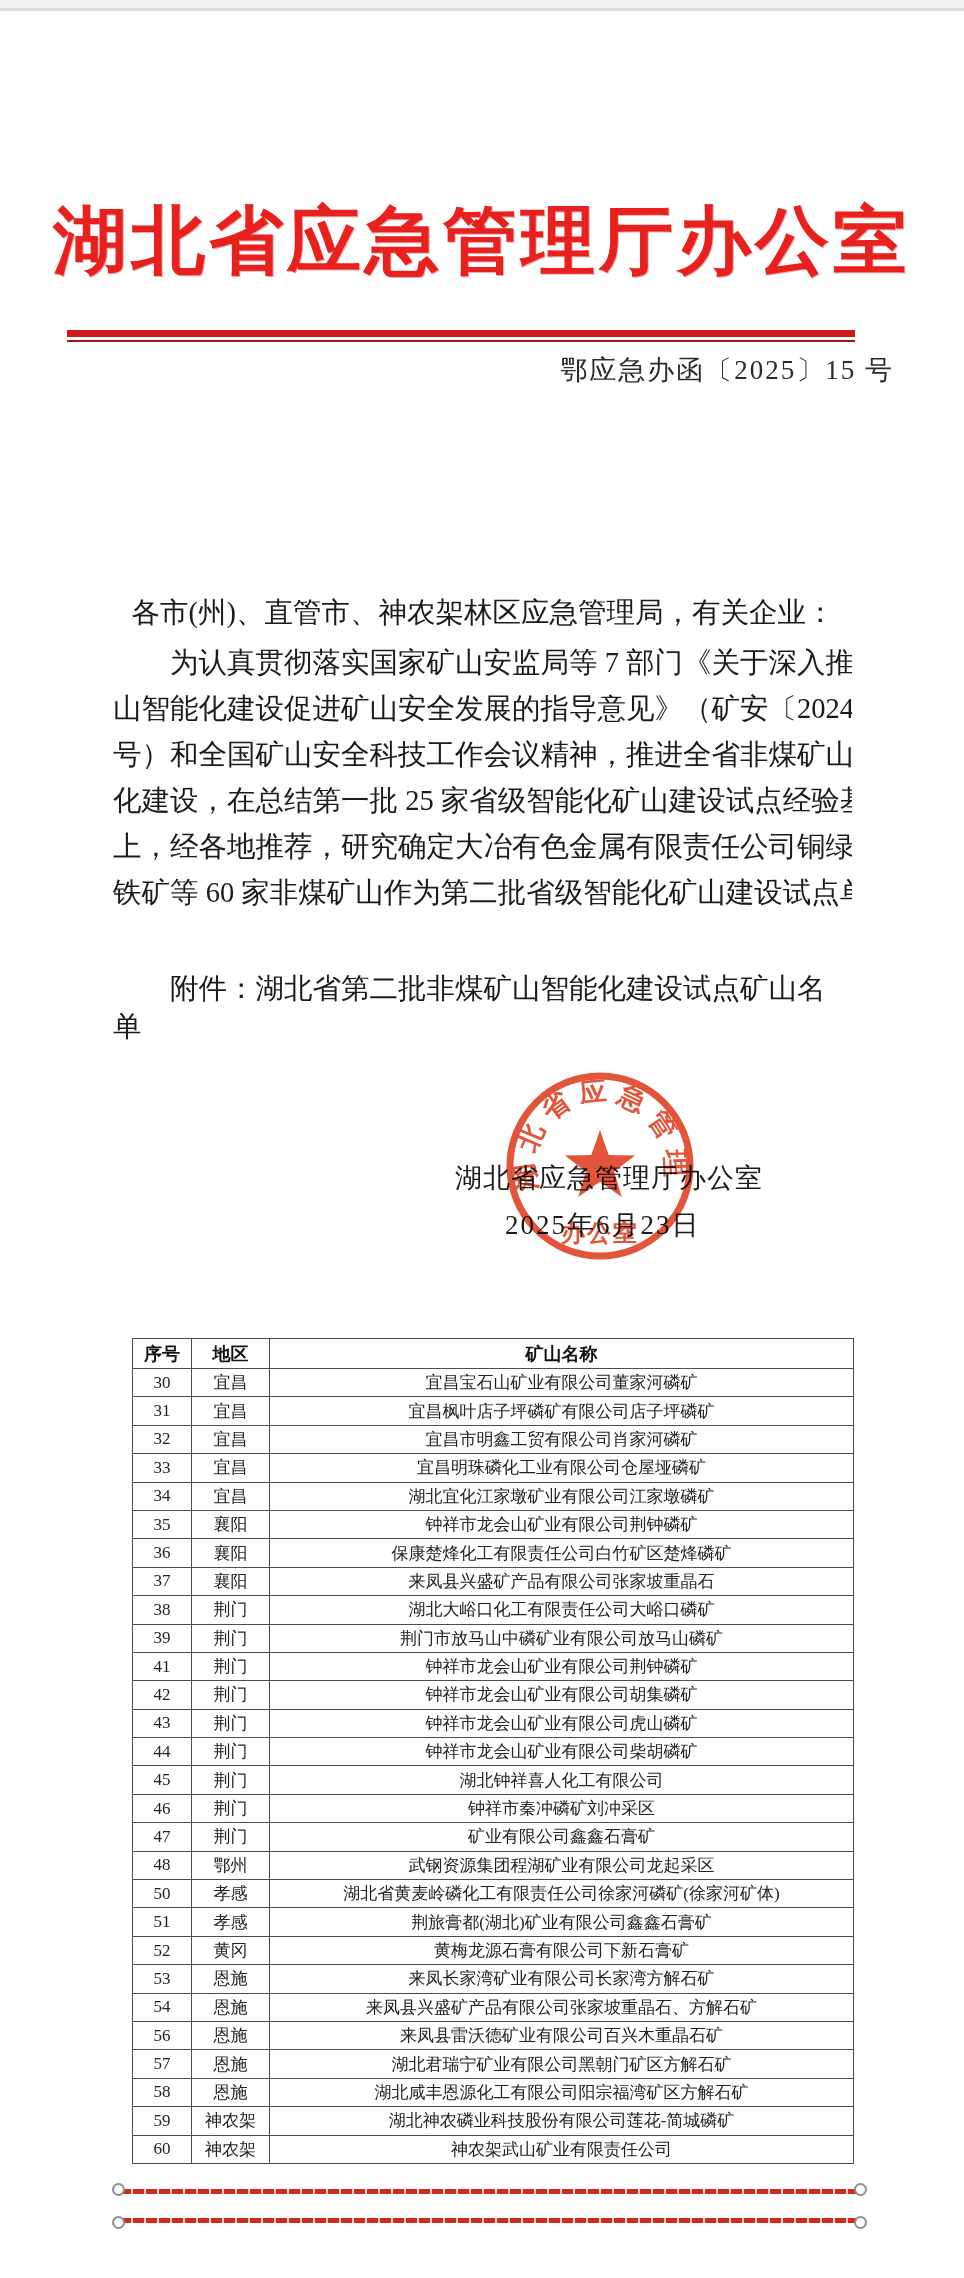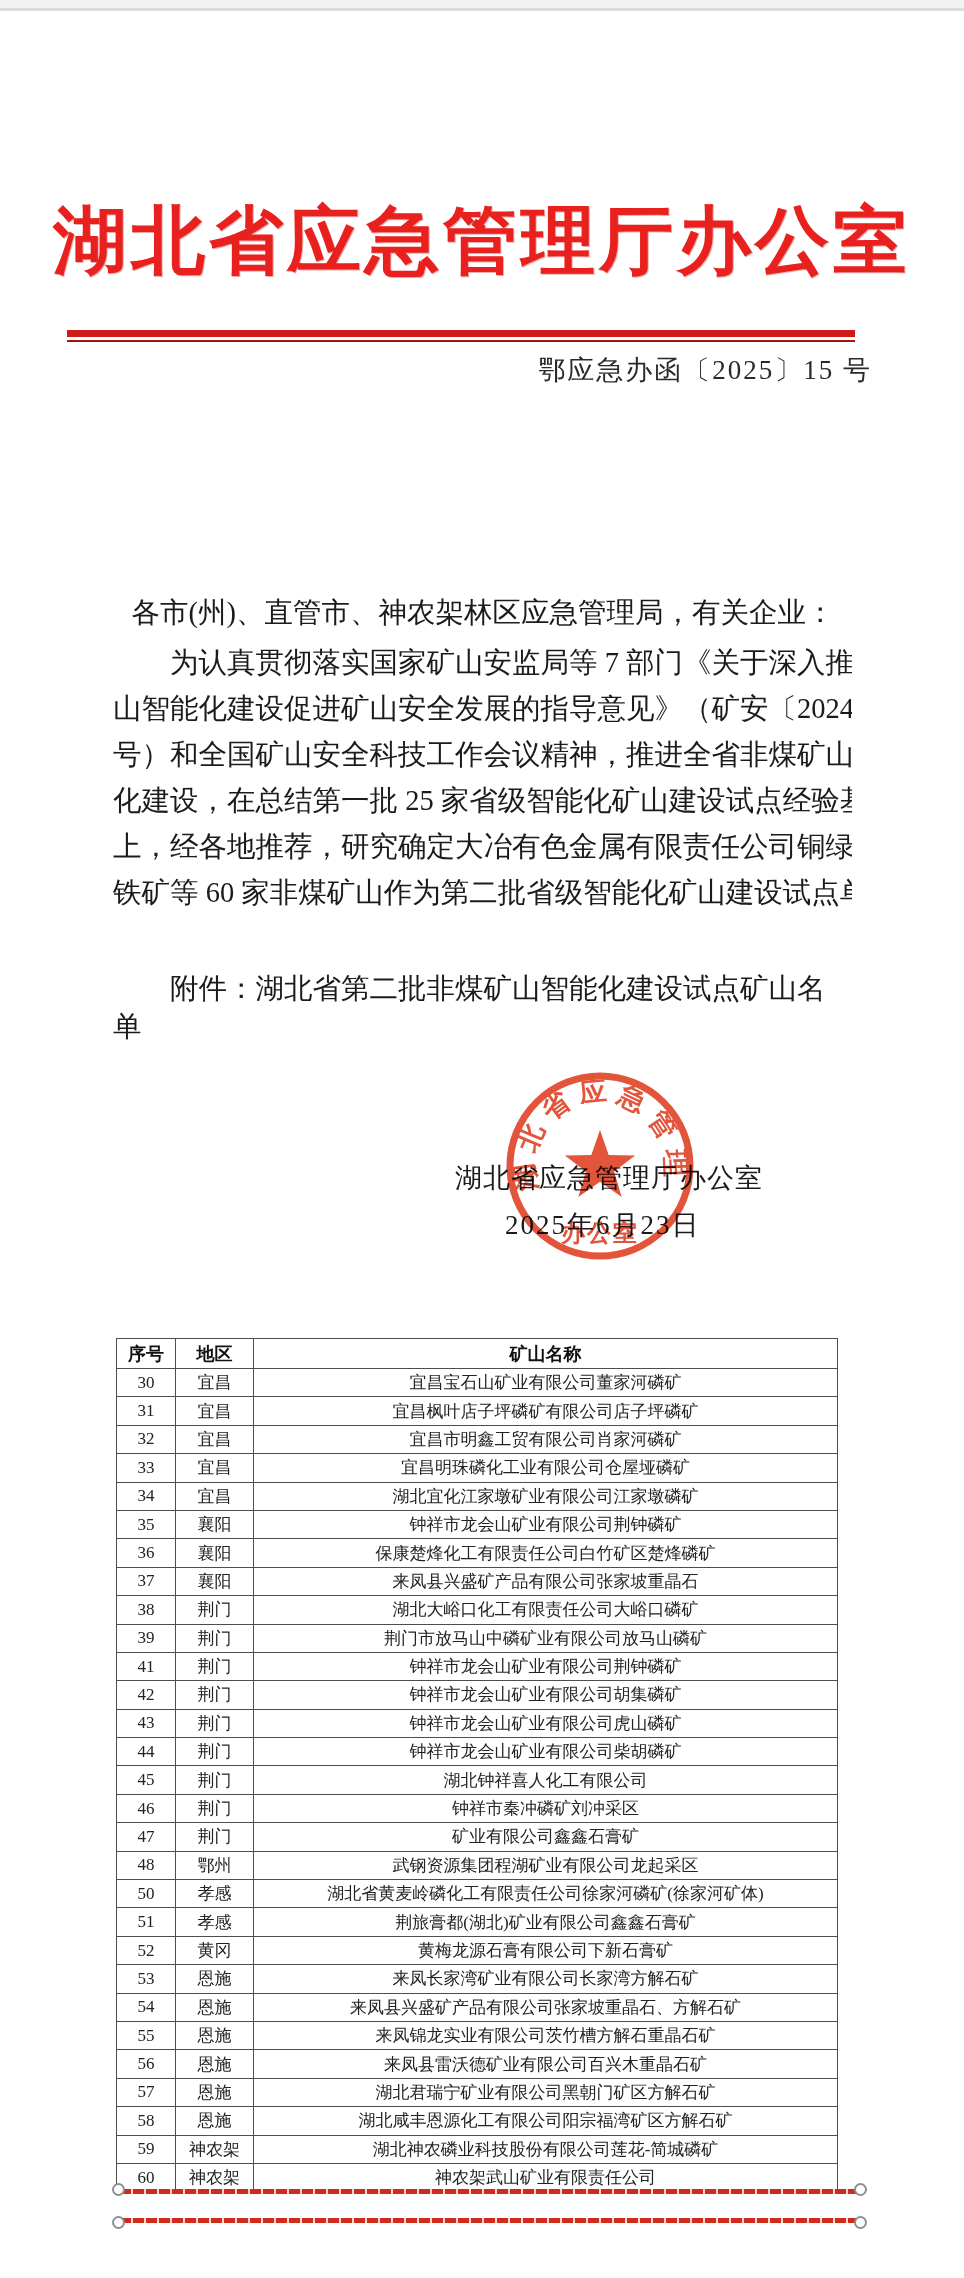--- a/index.html
+++ b/index.html
@@ -14,37 +14,37 @@
   .masthead{
     position:absolute;top:196px;left:0;width:100%;
     text-align:center;font-size:74px;font-weight:700;letter-spacing:4px;
     color:#e8201e;white-space:nowrap;line-height:1;
     text-shadow:1px 1px 0 rgba(200,20,20,.35);
   }
   .red-rule{position:absolute;top:322px;left:67px;width:788px;height:7px;background:#ce1a1a;}
   .red-rule::after{content:"";position:absolute;top:10px;left:0;width:100%;height:2px;background:#9e1515;}
   .doc-number{
     position:absolute;top:344px;left:0;width:100%;box-sizing:border-box;
-    padding-right:92px;text-align:right;font-size:27px;letter-spacing:2px;color:#2a2a2a;
+    padding-right:70px;text-align:right;font-size:27px;letter-spacing:2px;color:#2a2a2a;
   }
   .doc-title{
     position:absolute;top:430px;left:0;width:100%;text-align:center;
     font-size:36px;font-weight:700;line-height:51px;color:#101010;letter-spacing:1px;
   }
   .salutation{position:absolute;top:586px;left:113px;width:740px;font-size:28.5px;color:#1b1b1b;text-align:center;}
   .body-para{position:absolute;top:632px;left:113px;width:739px;font-size:28.5px;color:#1b1b1b;}
   .body-line{line-height:46px;height:46px;white-space:nowrap;text-align:justify;text-align-last:justify;text-justify:inter-ideograph;overflow:hidden;}
   .body-line.indent{text-indent:57px;}
   .attachment{position:absolute;top:962px;left:113px;width:740px;font-size:28.5px;color:#1b1b1b;text-indent:57px;}
   .sign-org{position:absolute;top:1152px;left:455px;font-size:27px;color:#1b1b1b;letter-spacing:1px;white-space:nowrap;}
   .sign-date{position:absolute;top:1199px;left:505px;font-size:27px;color:#1b1b1b;letter-spacing:2px;white-space:nowrap;}
   .seal{position:absolute;top:1061px;left:503px;width:194px;height:194px;mix-blend-mode:multiply;opacity:.93;}
 
   .mine-table{
-    position:absolute;top:1330px;left:116px;width:721px;
+    position:absolute;top:1330px;left:132px;width:721px;
     border-collapse:collapse;table-layout:fixed;
     font-size:17px;color:#222;
   }
   .mine-table th,.mine-table td{
     border:1px solid #4d4d4d;text-align:center;vertical-align:middle;
     padding:0;overflow:hidden;white-space:nowrap;
   }
   .mine-table th{height:29px;font-size:18px;font-weight:700;color:#111;}
   .mine-table td{height:27.4px;}
   .mine-table .col-no{width:59px;}
@@ -231,25 +231,20 @@
           <td>53</td>
           <td>恩施</td>
           <td>来凤长家湾矿业有限公司长家湾方解石矿</td>
         </tr>
         <tr>
           <td>54</td>
           <td>恩施</td>
           <td>来凤县兴盛矿产品有限公司张家坡重晶石、方解石矿</td>
         </tr>
         <tr>
-          <td>55</td>
-          <td>恩施</td>
-          <td>来凤锦龙实业有限公司茨竹槽方解石重晶石矿</td>
-        </tr>
-        <tr>
           <td>56</td>
           <td>恩施</td>
           <td>来凤县雷沃德矿业有限公司百兴木重晶石矿</td>
         </tr>
         <tr>
           <td>57</td>
           <td>恩施</td>
           <td>湖北君瑞宁矿业有限公司黑朝门矿区方解石矿</td>
         </tr>
         <tr>

